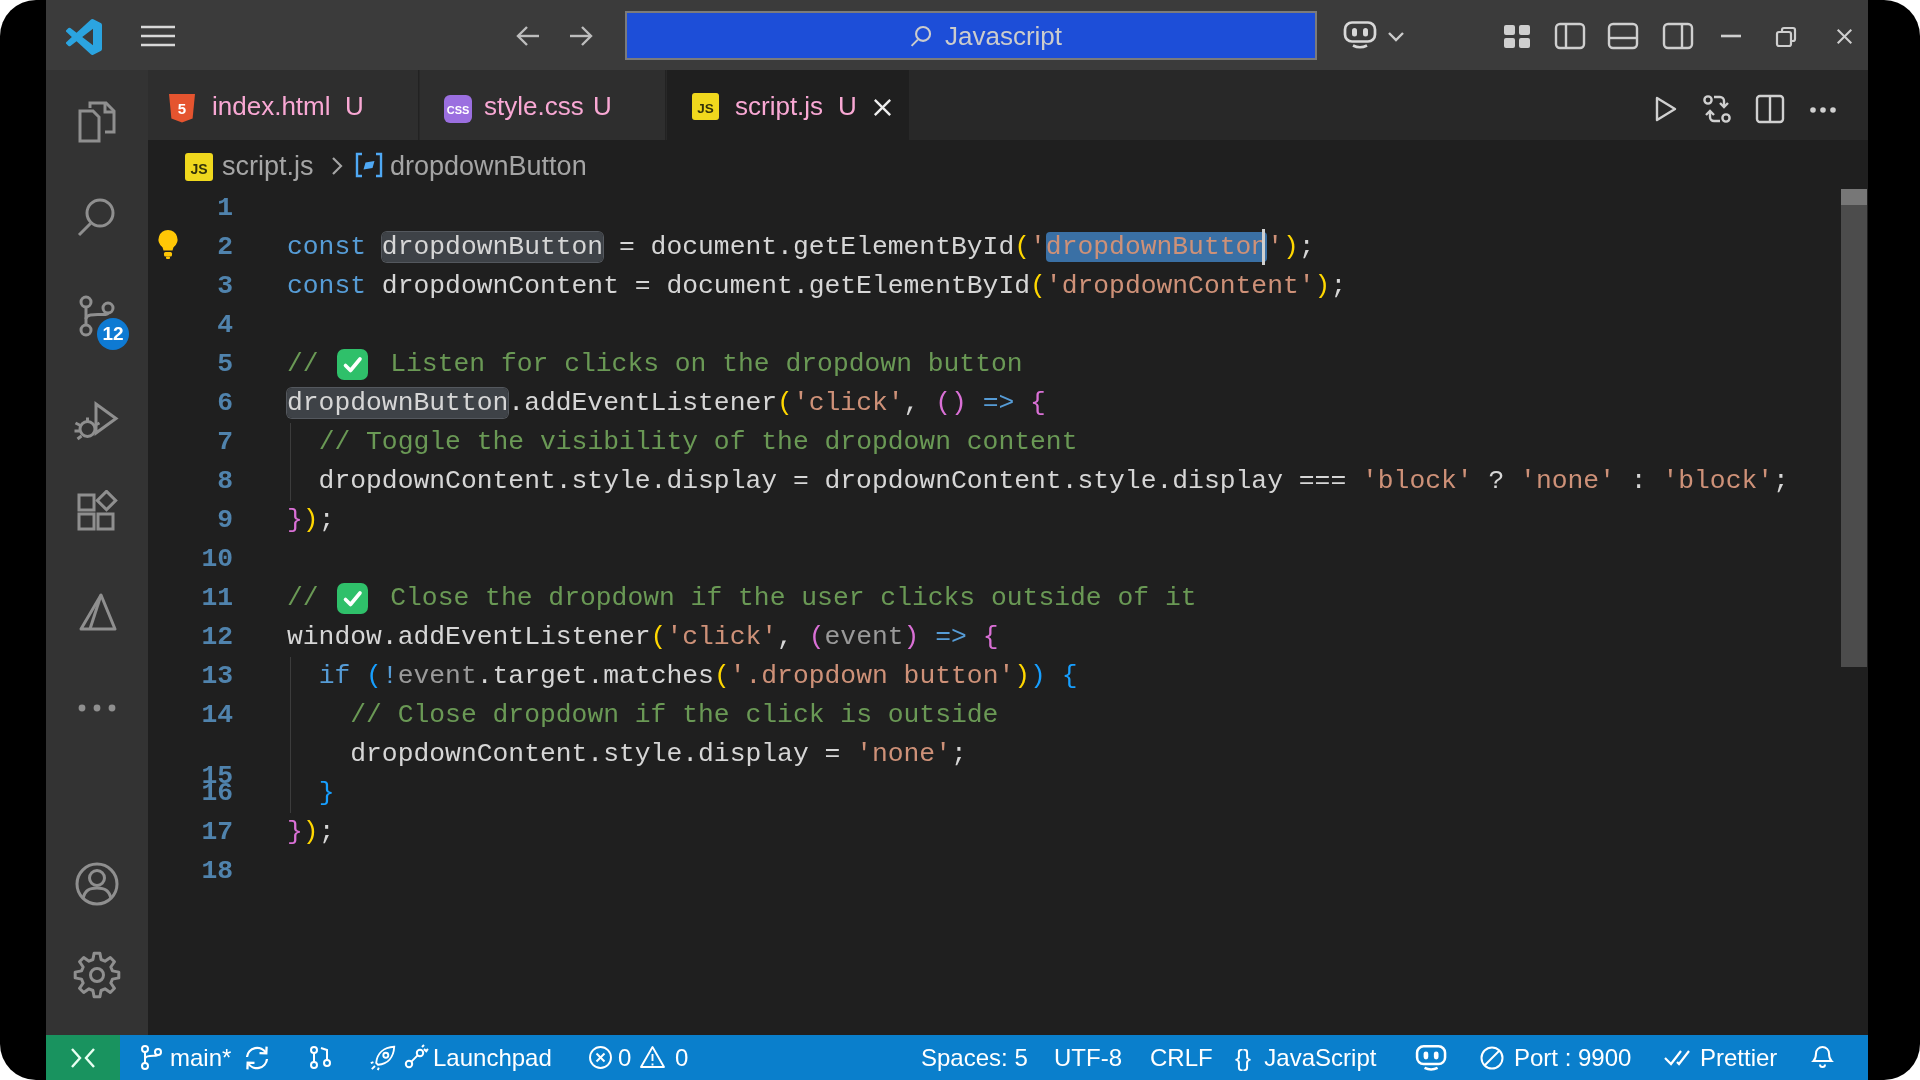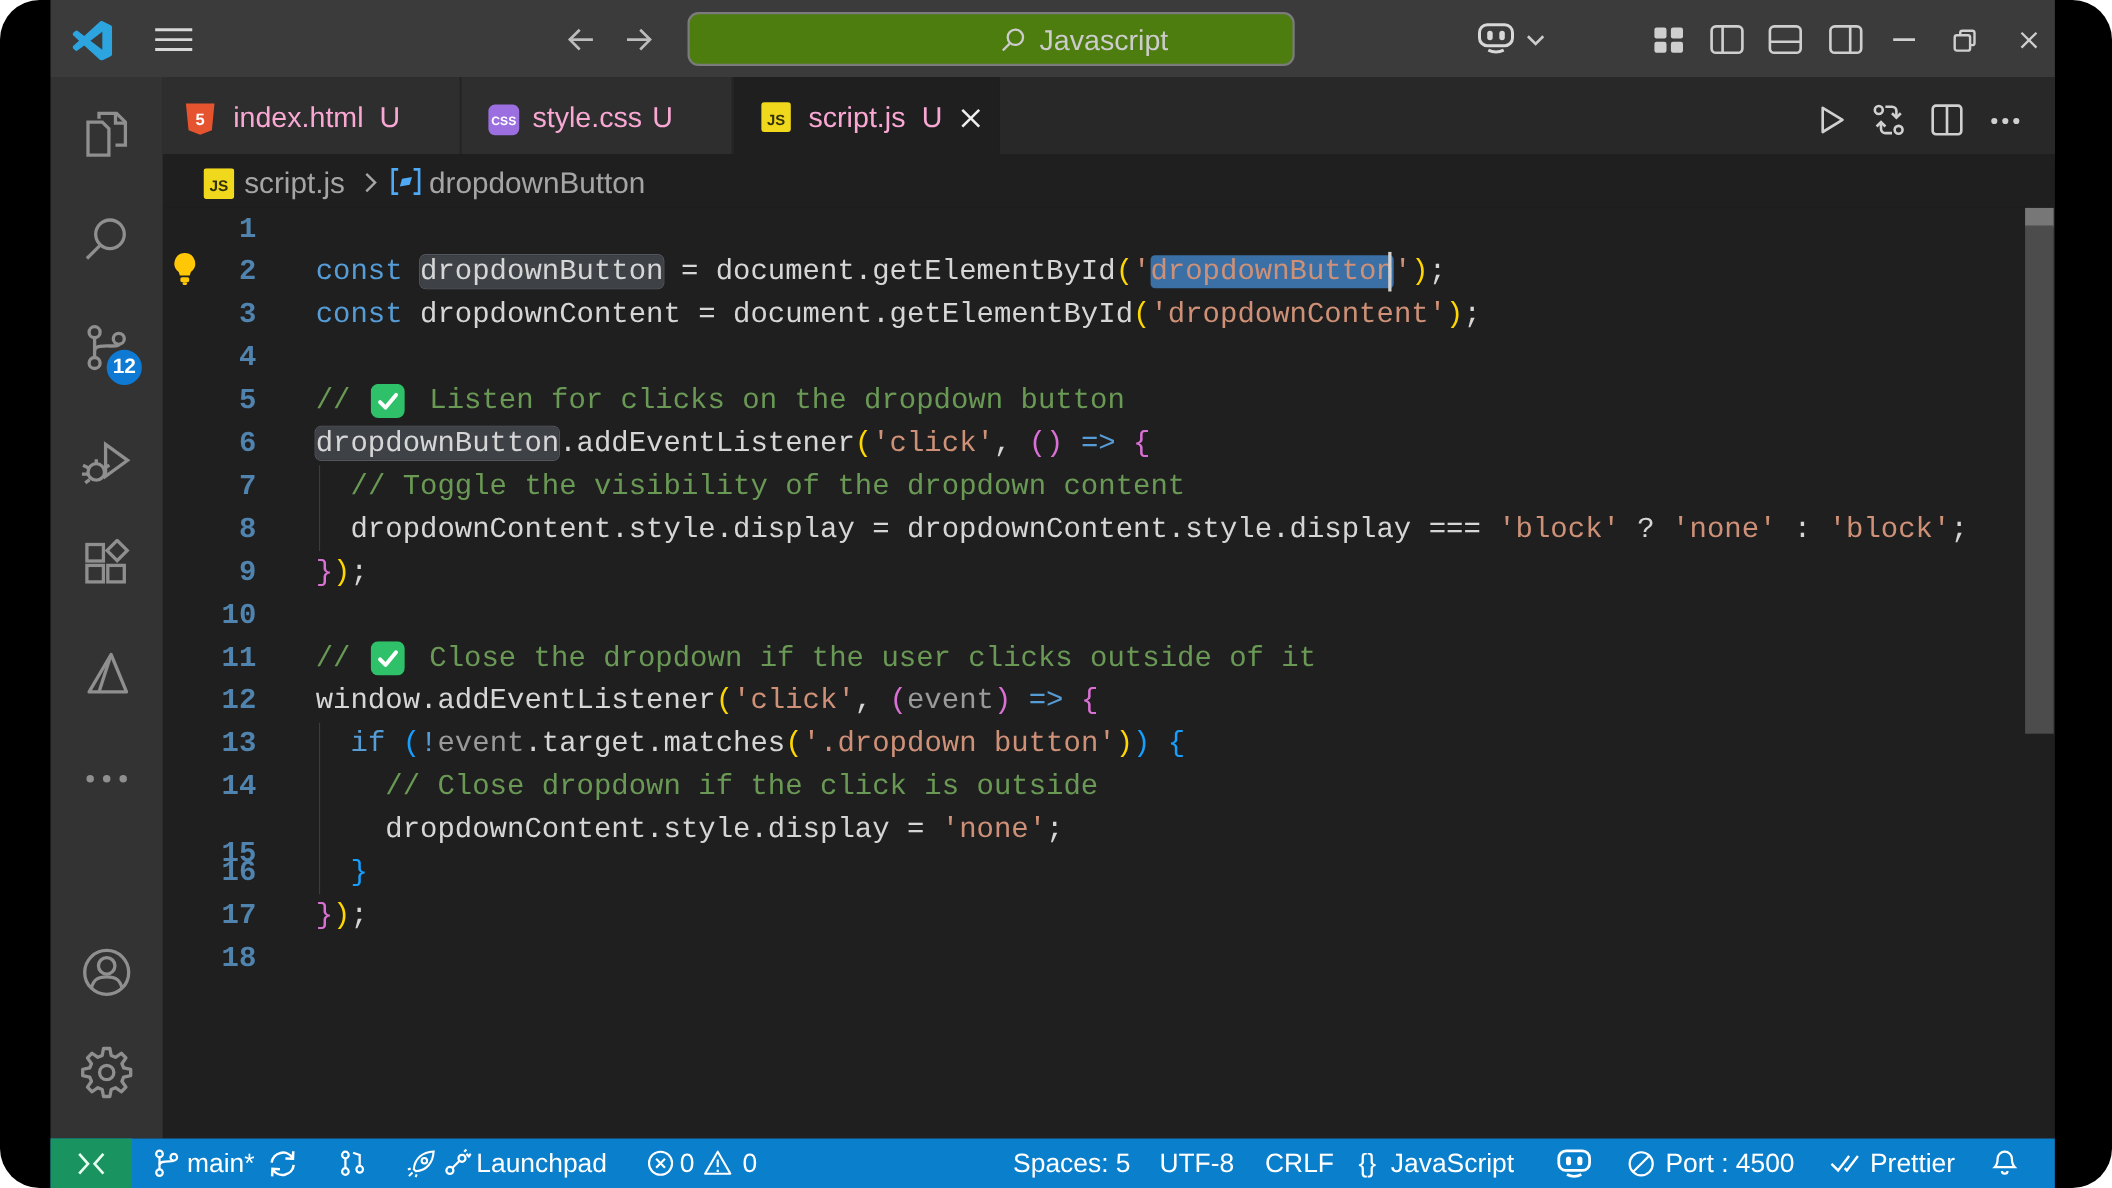--- a/index.html
+++ b/index.html
@@ -60,21 +60,21 @@
             <polyline points="13,5 4,14 13,23"></polyline>
           </g>
     </svg>
     <svg class="ic" style="left:521px;top:22px" width="28" height="28" viewBox="0 0 28 28">
       <g stroke="#bdbdbd" stroke-width="2.4" fill="none">
             <line x1="3" y1="14" x2="24" y2="14"></line>
             <polyline points="15,5 24,14 15,23"></polyline>
           </g>
     </svg>
 
-    <div class="abs" style="left:579px;top:11px;width:552px;height:49px;border:2px solid #7b7b7b;border-radius:10px;background:#4d7c0f;">
+    <div class="abs" style="left:579px;top:11px;width:692px;height:49px;border:2px solid #7b7b7b;border-radius:0;background:#1d4ed8;">
       <svg class="ic" style="left:282px;top:11px" width="25" height="25" viewBox="0 0 24 24">
             <g fill="none" stroke="#cccccc" stroke-width="2">
               <circle cx="13.5" cy="9.5" r="6.7"></circle>
               <line x1="8.5" y1="15" x2="2.5" y2="21"></line>
             </g>
           </svg>
       <div class="abs" style="left:318px;top:0;height:45px;line-height:47px;font-size:26px;color:#cccccc;">Javascript</div>
     </div>
 
     <svg class="ic" style="left:1296px;top:20px" width="38" height="30" viewBox="0 0 38 30">
@@ -419,21 +419,21 @@
       <rect x="10" y="8" width="5" height="8.5" rx="2.5" fill="#ffffff"></rect>
       <rect x="21" y="8" width="5" height="8.5" rx="2.5" fill="#ffffff"></rect>
       <path d="M11 25.5 q7 3.5 14 0" fill="none" stroke="#ffffff" stroke-width="2.7"></path>
     </svg>
     <svg class="ic" style="left:1433px;top:10px" width="26" height="26" viewBox="0 0 26 26">
       <g fill="none" stroke="#fff" stroke-width="2">
             <circle cx="13" cy="13" r="10.5"></circle>
             <line x1="5.5" y1="20.5" x2="20.5" y2="5.5"></line>
           </g>
     </svg>
-    <div class="sbitem" style="left:1468px;">Port : 4500</div>
+    <div class="sbitem" style="left:1468px;">Port : 9900</div>
     <svg class="ic" style="left:1617px;top:13px" width="32" height="20" viewBox="0 0 32 20">
       <g fill="none" stroke="#fff" stroke-width="2.2">
             <polyline points="2,10 8,16 18,3"></polyline>
             <polyline points="14,14 16,16 26,3"></polyline>
           </g>
     </svg>
     <div class="sbitem" style="left:1654px;">Prettier</div>
     <svg class="ic" style="left:1763px;top:9px" width="27" height="27" viewBox="0 0 27 27">
       <g fill="none" stroke="#fff" stroke-width="2">
         <path d="M13.5 3 a6.5 6.5 0 0 1 6.5 6.5 c0 5 1.5 6.5 2.5 7.5 H4.5 c1-1 2.5-2.5 2.5-7.5 A6.5 6.5 0 0 1 13.5 3 z"></path>

